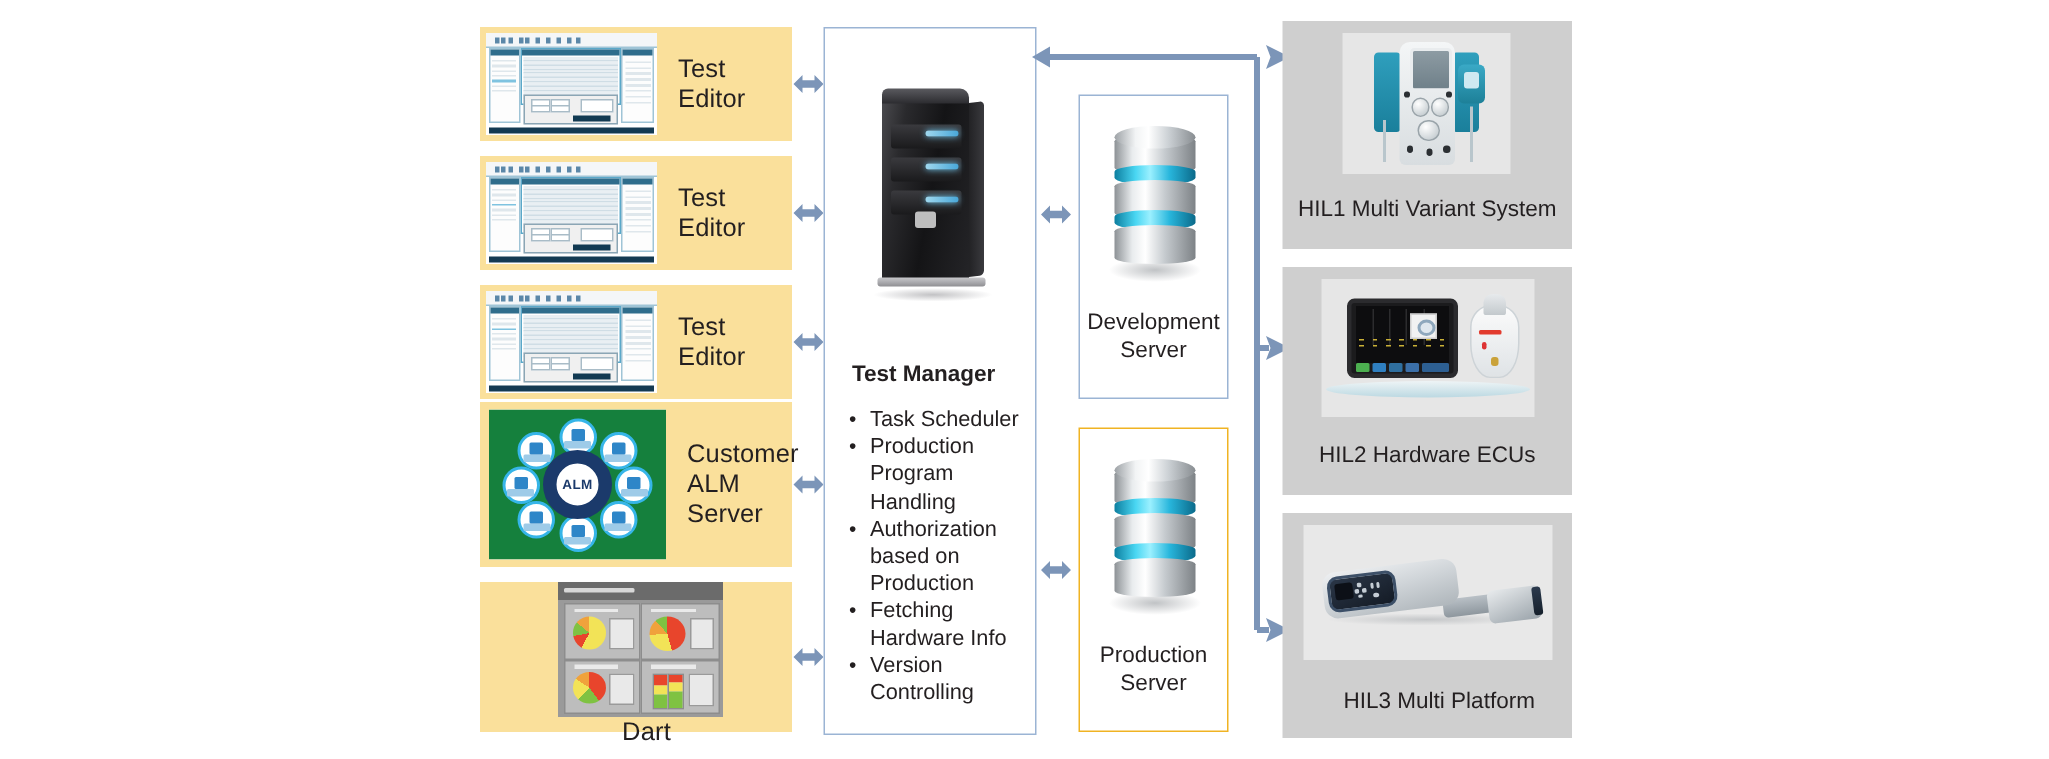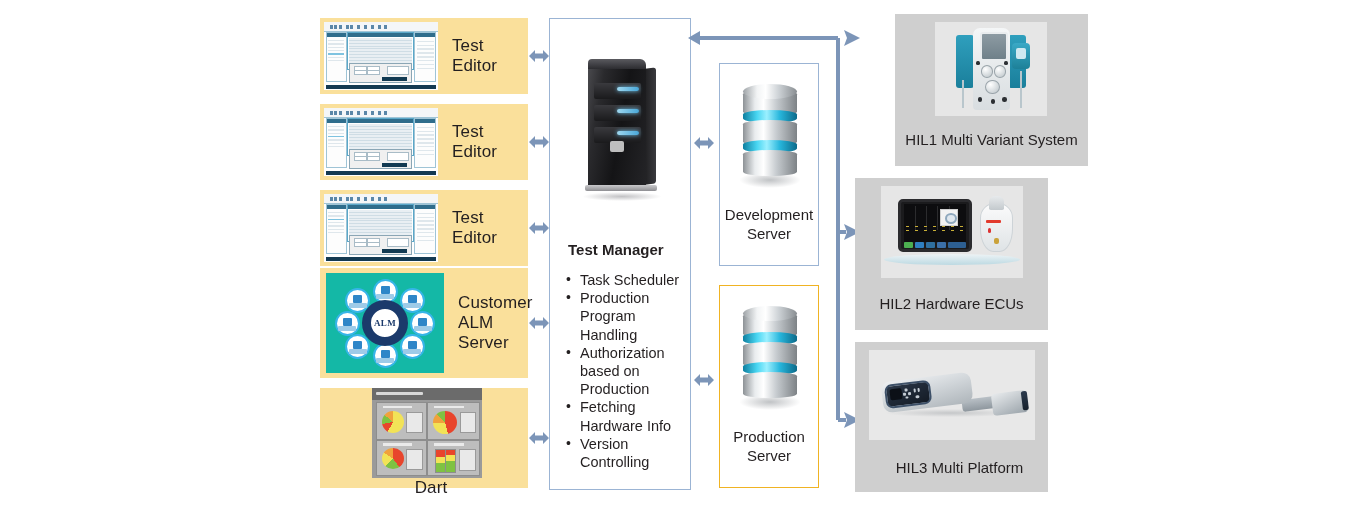--- a/index.html
+++ b/index.html
@@ -102,21 +102,21 @@
   }
   .te-dlg-btn {
     position: absolute; background: #123a52;
   }
   .te-statusbar {
     position: absolute; left: 2%; right: 2%; bottom: 2%; height: 6%;
     background: #143a52;
   }
 
   
-  .alm { width: 100%; height: 100%; position: relative; background: #14b8a6; font-family: Liberation Serif, serif; }
+  .alm { width: 100%; height: 100%; position: relative; background: #15803d; }
   .alm-ring {
     position: absolute; left: 50%; top: 50%;
     width: 46px; height: 46px; margin-left: -23px; margin-top: -23px;
     border-radius: 50%;
     border: 9px solid #1b3a6b;
     box-sizing: border-box;
     background: #ffffff;
     display: flex; align-items: center; justify-content: center;
   }
   .alm-ring-text {
@@ -837,21 +837,21 @@
       <path d="M2 14 L14 7 L14 21 Z" fill="#7C95B8"></path>
 
       <path d="M174 14 L158 6 L161 14 L158 22 Z" fill="#7C95B8"></path>
 
       <path d="M174 208 L158 200 L161 208 L158 216 Z" fill="#7C95B8"></path>
 
       <path d="M174 396 L158 388 L161 396 L158 404 Z" fill="#7C95B8"></path>
     </svg>
   </div>
 
-  <div class="hil-card" style="left:855px; top:14px; width:193px; height:152px;margin-left:40px;">
+  <div class="hil-card" style="left:855px; top:14px; width:193px; height:152px;">
     <div class="hil-photo" style="left:40px; top:8px; width:112px; height:94px;">
       <div class="m1-wing" style="left:19%;"></div>
       <div class="m1-wing" style="right:19%;"></div>
       <div class="m1-body"></div>
       <div class="m1-screen"></div>
       <div class="m1-right-unit"></div>
       <div class="m1-knob" style="left:41%; top:46%; width:9%; height:11%;"></div>
       <div class="m1-knob" style="left:53%; top:46%; width:9%; height:11%;"></div>
       <div class="m1-knob" style="left:45%; top:62%; width:11%; height:13%;"></div>
       <div class="m1-dot" style="left:37%; top:42%; width:3%; height:4%;"></div>

